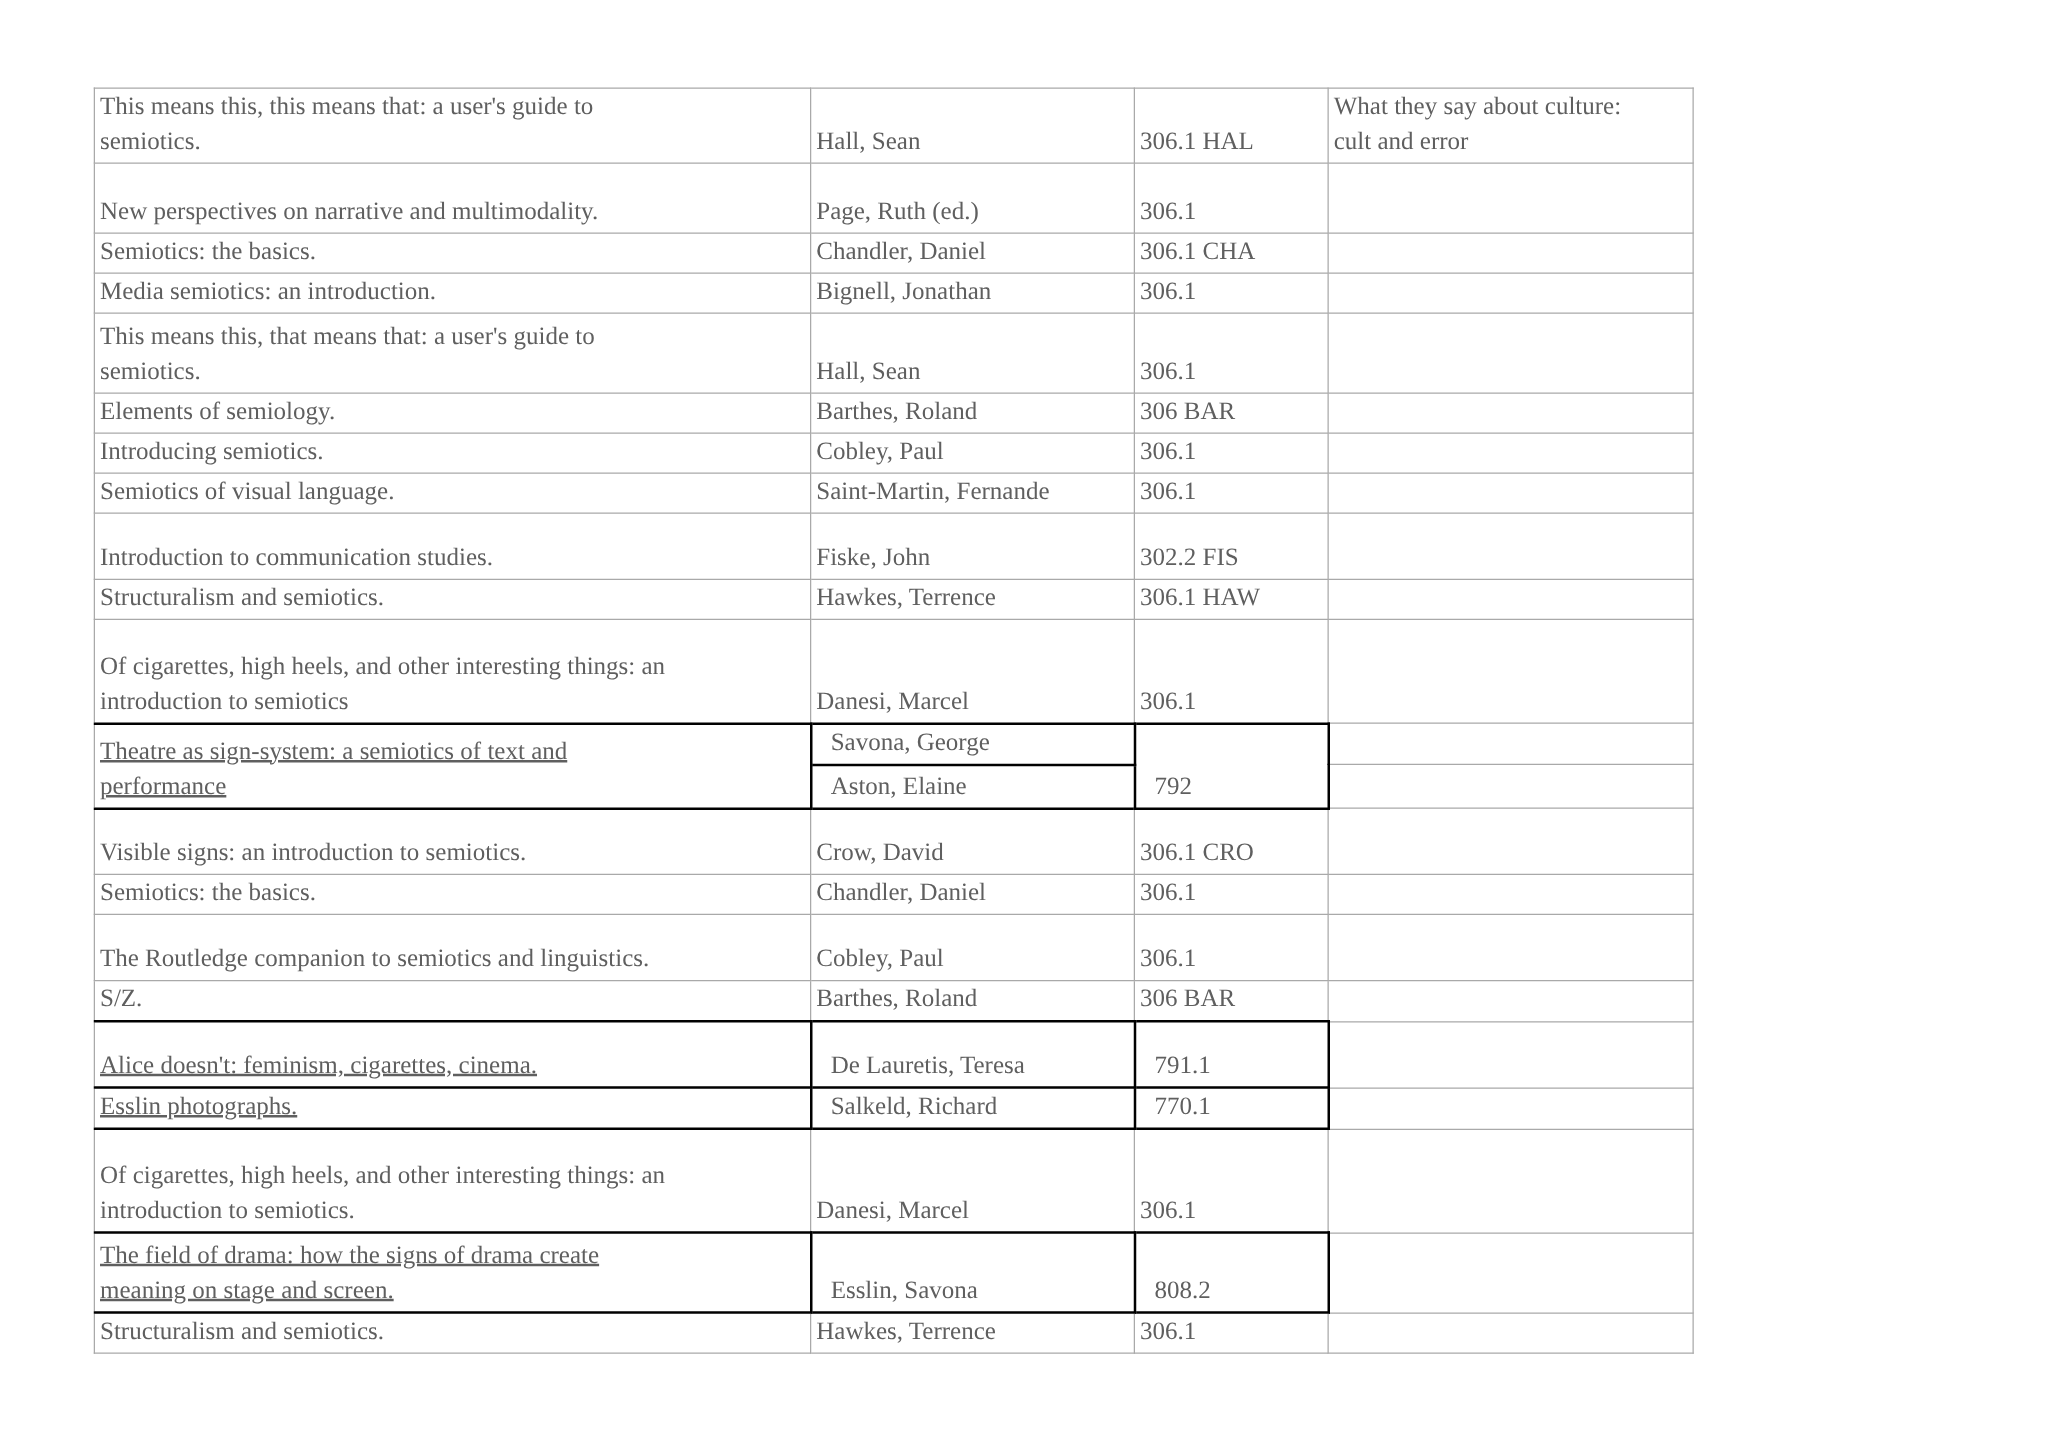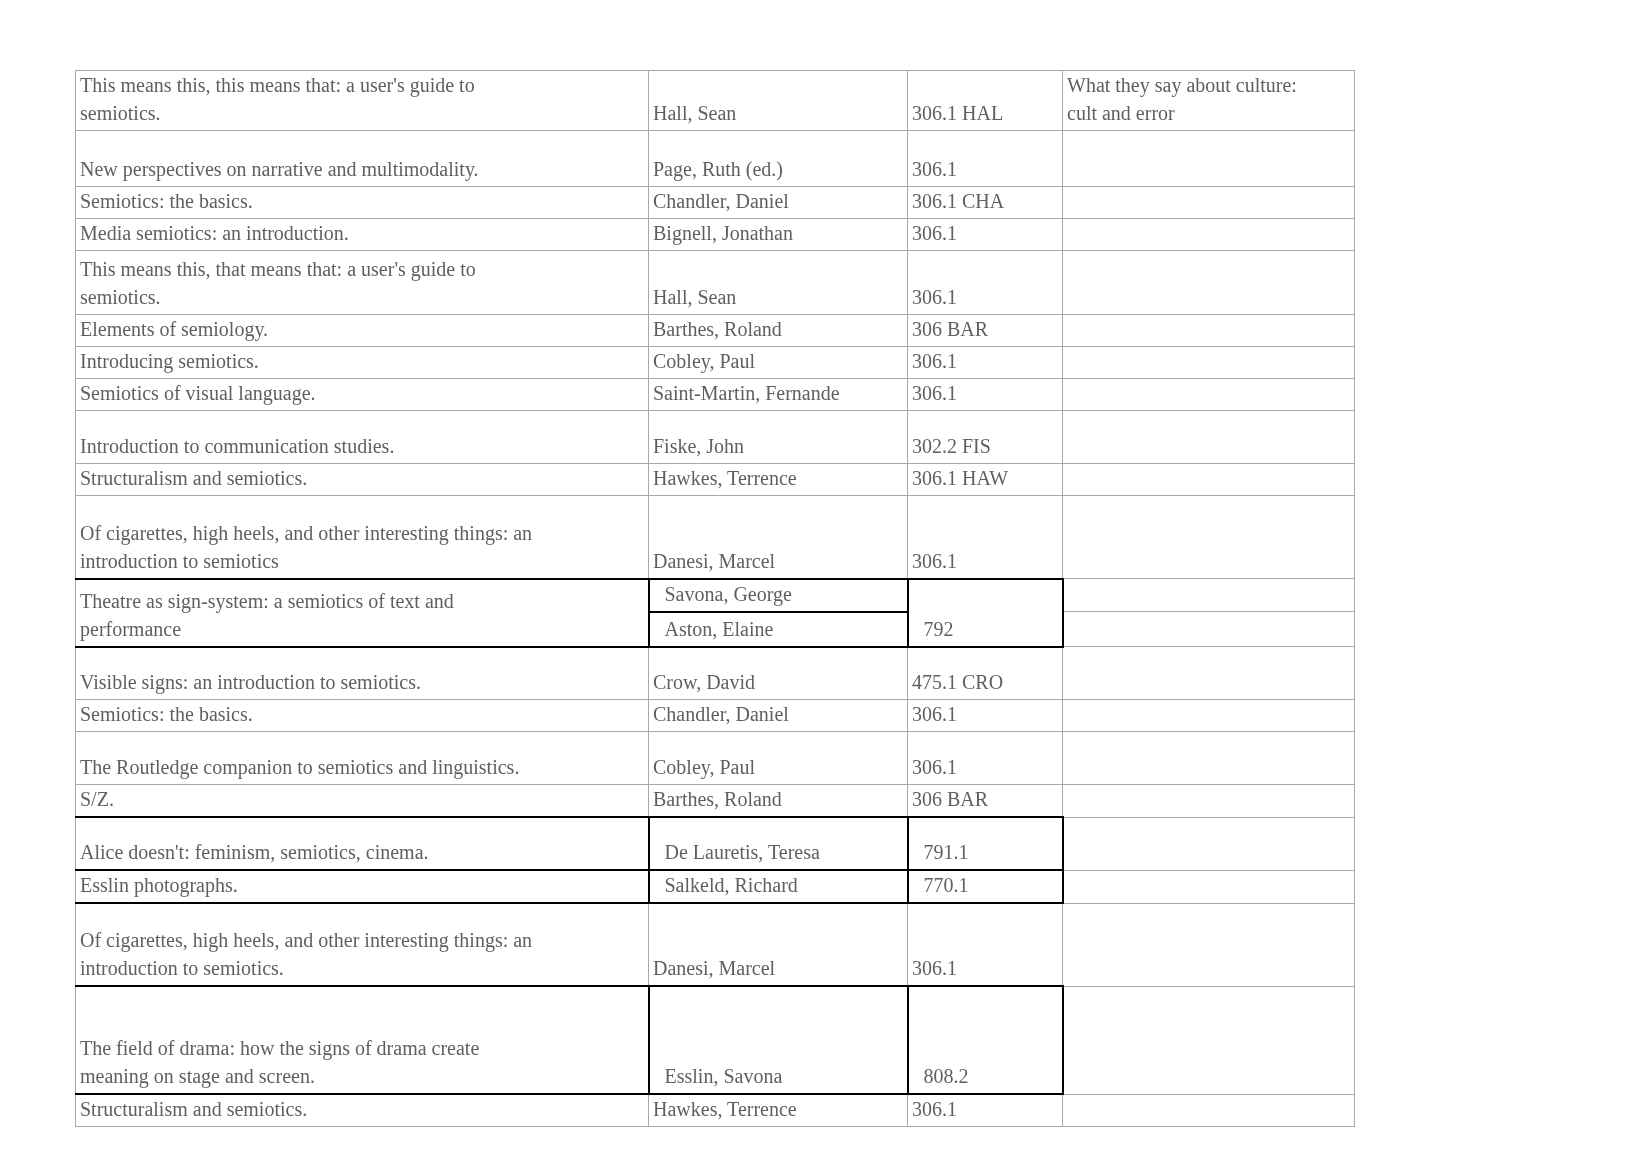--- a/index.html
+++ b/index.html
@@ -15,25 +15,25 @@
   td {
     border:1px solid #a9a9a9;
     vertical-align:bottom;
     padding:0 3px 3px 4px;
     overflow:hidden;
     white-space:pre-wrap;
     word-wrap:break-word;
   }
   
   .bk  { border:2px solid #000000;padding-left:15px; }
-  .bkT { border:2px solid #000000; border-left:1px solid #a9a9a9; }
+  .bkT { border:2px solid #000000; border-left:1px solid #a9a9a9;text-decoration:underline; }
   
   .h31{height:31px} .h33{height:21px} .h35{height:35px} .h53{height:53px}
   .h56{height:56px} .h60{height:60px} .h64{height:64px} .h83{height:83px}
-  .h84{height:108px}
+  .h84{height:64px}
 </style>
 </head>
 <body>
 
 <div class="sheet">
   <table class="booklist">
     <colgroup>
       <col style="width:573px">
       <col style="width:259px">
       <col style="width:155px">
@@ -117,21 +117,21 @@
         <td class="bk" rowspan="2">792</td>
         <td></td>
       </tr>
       <tr class="h35">
         <td class="bk">Aston, Elaine</td>
         <td></td>
       </tr>
       <tr class="h53">
         <td>Visible signs: an introduction to semiotics.</td>
         <td>Crow, David</td>
-        <td>475.1 CRO</td>
+        <td>306.1 CRO</td>
         <td></td>
       </tr>
       <tr class="h33">
         <td>Semiotics: the basics.</td>
         <td>Chandler, Daniel</td>
         <td>306.1</td>
         <td></td>
       </tr>
       <tr class="h53">
         <td>The Routledge companion to semiotics and linguistics.</td>
@@ -139,21 +139,21 @@
         <td>306.1</td>
         <td></td>
       </tr>
       <tr class="h33">
         <td>S/Z.</td>
         <td>Barthes, Roland</td>
         <td>306 BAR</td>
         <td></td>
       </tr>
       <tr class="h53">
-        <td class="bkT">Alice doesn't: feminism, semiotics, cinema.</td>
+        <td class="bkT">Alice doesn't: feminism, cigarettes, cinema.</td>
         <td class="bk">De Lauretis, Teresa</td>
         <td class="bk">791.1</td>
         <td></td>
       </tr>
       <tr class="h33">
         <td class="bkT">Esslin photographs.</td>
         <td class="bk">Salkeld, Richard</td>
         <td class="bk">770.1</td>
         <td></td>
       </tr>

